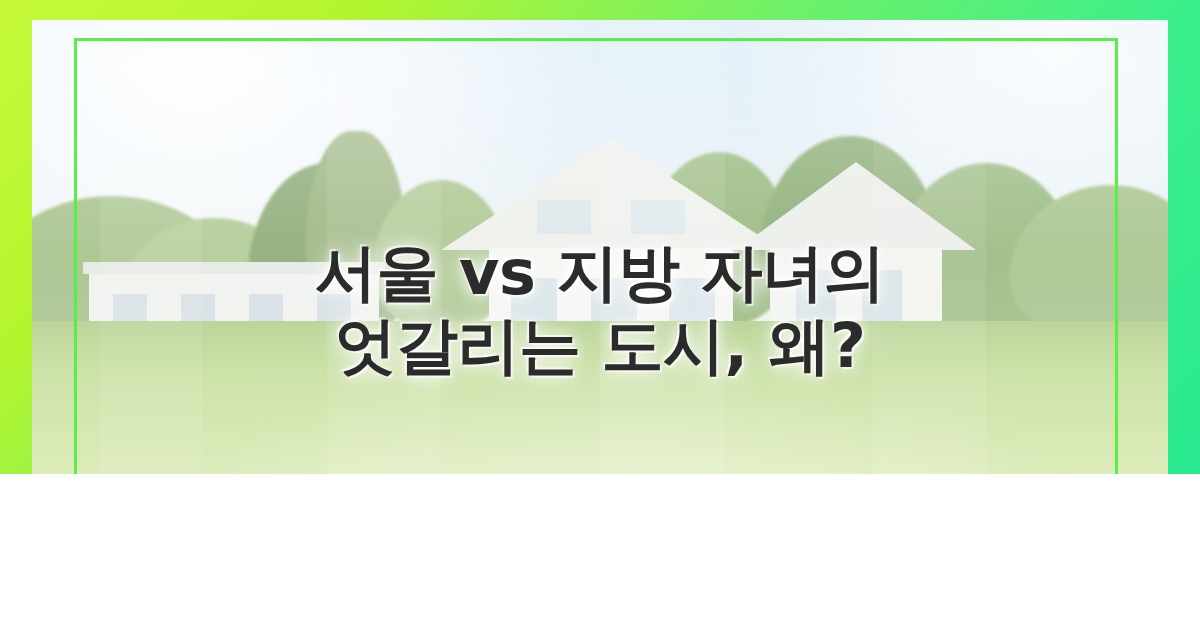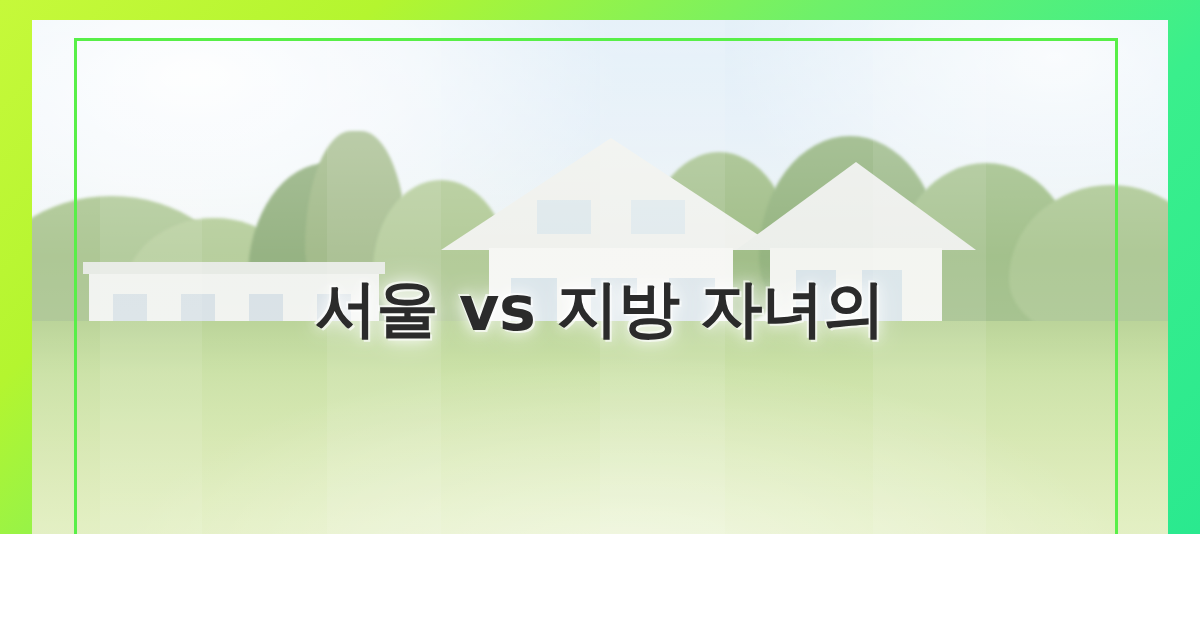--- a/index.html
+++ b/index.html
@@ -7,21 +7,21 @@
     padding: 0;
     width: 1200px;
     height: 630px;
     overflow: hidden;
     font-family: "Liberation Sans", sans-serif;
   }
 
   .canvas {
     position: relative;
     width: 1200px;
-    height: 534px;
+    height: 474px;
     background: #22c55e;
     overflow: hidden;
   }
 
   
   .outer-frame {
     position: absolute;
     inset: 0;
     background: linear-gradient(135deg, #c6f93a 0%, #b4f52f 22%, #6ef06a 48%, #3aef8c 72%, #2ae98f 100%);
   }
@@ -231,16 +231,17 @@
     <div class="lawn-stripe" style="left:74%; width:10%;"></div>
 
     <div class="haze"></div>
   </div>
 
   <div class="inner-frame"></div>
 
   <div class="title-wrap">
     <div class="title">
       <span class="title-line">서울 vs 지방 자녀의</span>
+      <span class="title-line">엇갈리는 도시, 왜?</span>
     </div>
   </div>
 
 </div>
 
 </body></html>

